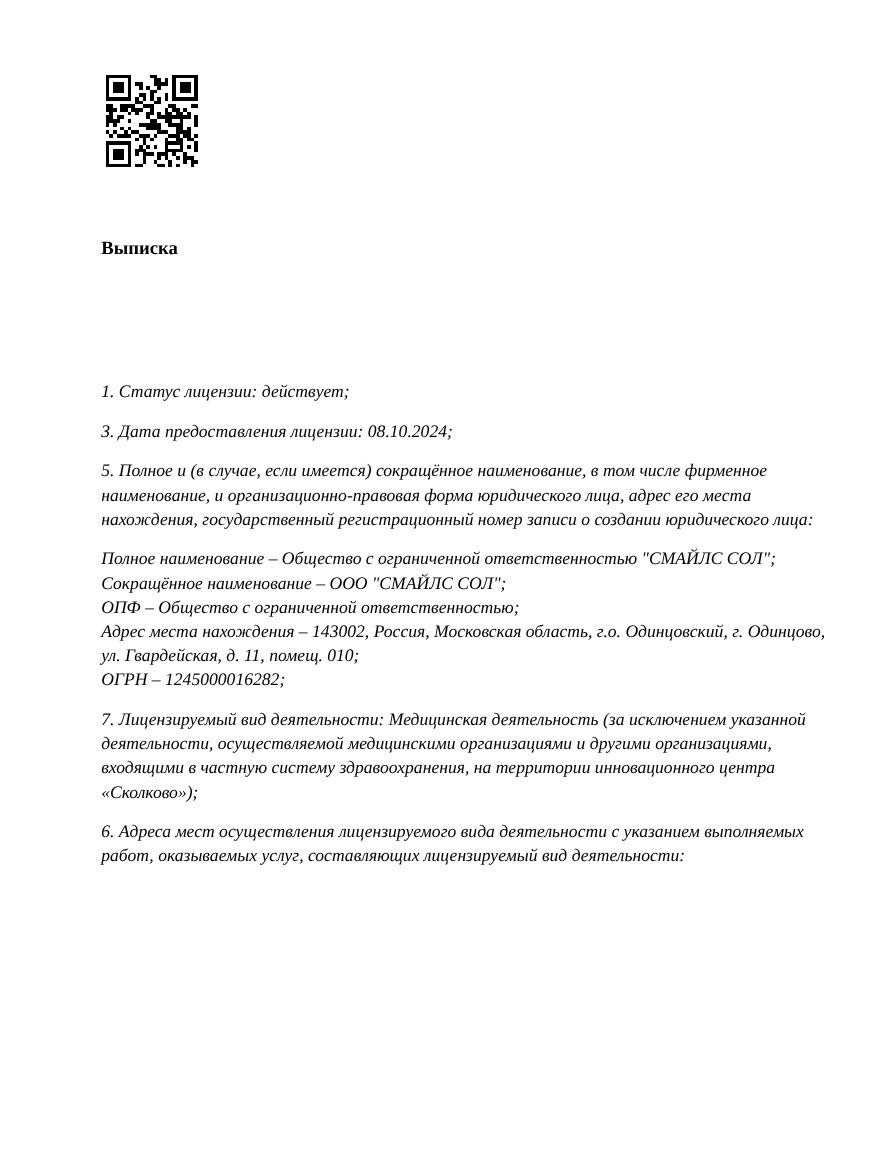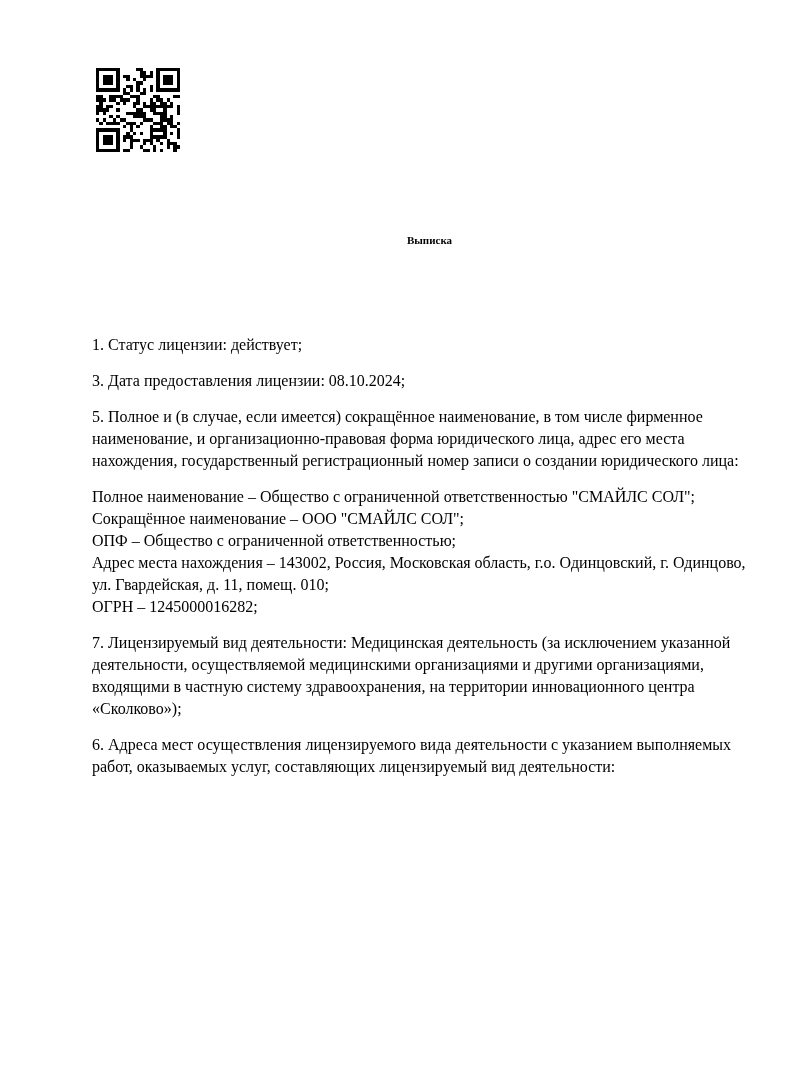--- a/index.html
+++ b/index.html
@@ -24,25 +24,24 @@
     position: absolute;
     left: 96px;
     top: 68px;
     width: 84px;
     height: 84px;
   }
   .qr svg { width: 100%; height: 100%; display: block; }
   .title-block {
     position: absolute;
     left: 92px;
-    top: 229px;
+    top: 214px;
     width: 675px;
-    text-align: center;
     font-weight: bold;
-    font-size: 11px;
+    font-size: 17px;
     line-height: 23px;
   }
   .subtitle {
     position: absolute;
     left: 92px;
     top: 283px;
     width: 671px;
     text-align: right;
     font-size: 13px;
     line-height: 15px;
@@ -50,21 +49,22 @@
   .body-text {
     position: absolute;
     left: 92px;
     top: 334px;
     width: 700px;
     font-size: 16px;
     line-height: 22px;
   }
   .para {
     white-space: pre-line;
-    margin: 0 0 14px 0;
+    margin: 12px 0 14px 0;
+    font-style: italic;
   }
 </style>
 </head>
 <body>
 
 <div class="page">
 
   <div class="qr">
     <svg viewBox="0 0 25 25" shape-rendering="crispEdges" xmlns="http://www.w3.org/2000/svg">
         <rect x="0" y="0" width="1" height="1" fill="#000"></rect>

